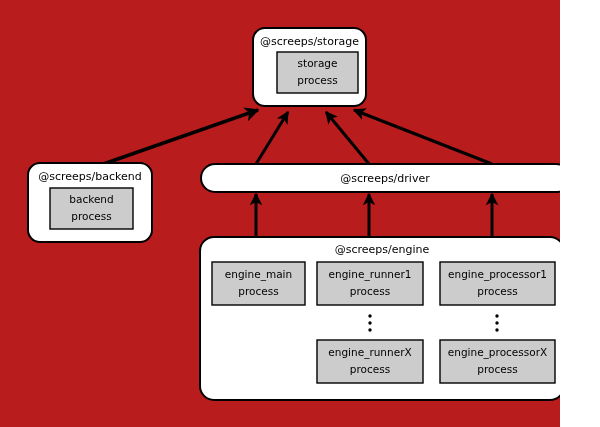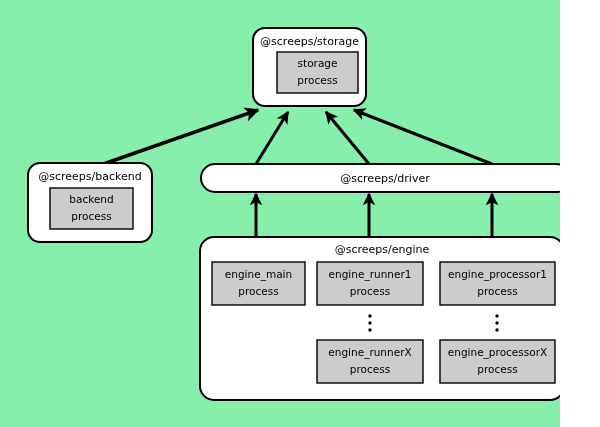--- a/index.html
+++ b/index.html
@@ -4,21 +4,21 @@
 <style>
   html, body {
     margin: 0;
     padding: 0;
     background: #ffffff;
   }
   #canvas {
     position: relative;
     width: 560px;
     height: 427px;
-    background: #86efac;
+    background: #b91c1c;
     font-family: "DejaVu Sans", "Liberation Sans", sans-serif;
     overflow: hidden;
   }
   svg.diagram {
     display: block;
     width: 600px;
     height: 427px;
   }
   .pkg-box {
     fill: #ffffff;

